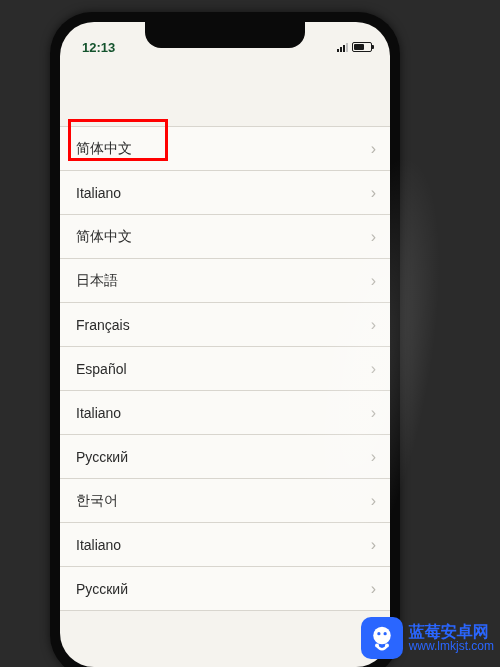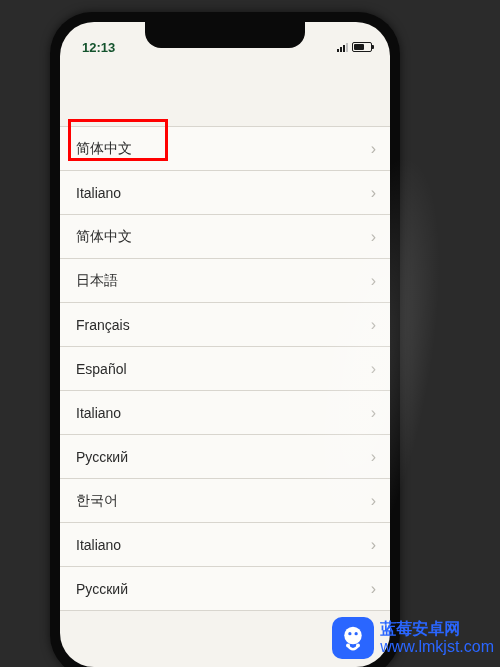--- a/index.html
+++ b/index.html
@@ -167,21 +167,21 @@
       flex-direction: column;
       line-height: 1.1;
     }
     .wm-title {
       color: #2a66ff;
       font-size: 16px;
       font-weight: 700;
     }
     .wm-url {
       color: #2a66ff;
-      font-size: 16px;
+      font-size: 12px;
     }
   </style>
 </head>
 <body>
 
 <div class="phone-frame">
   <div class="screen">
     <div class="screen-inner">
 
       <div class="notch"></div>

